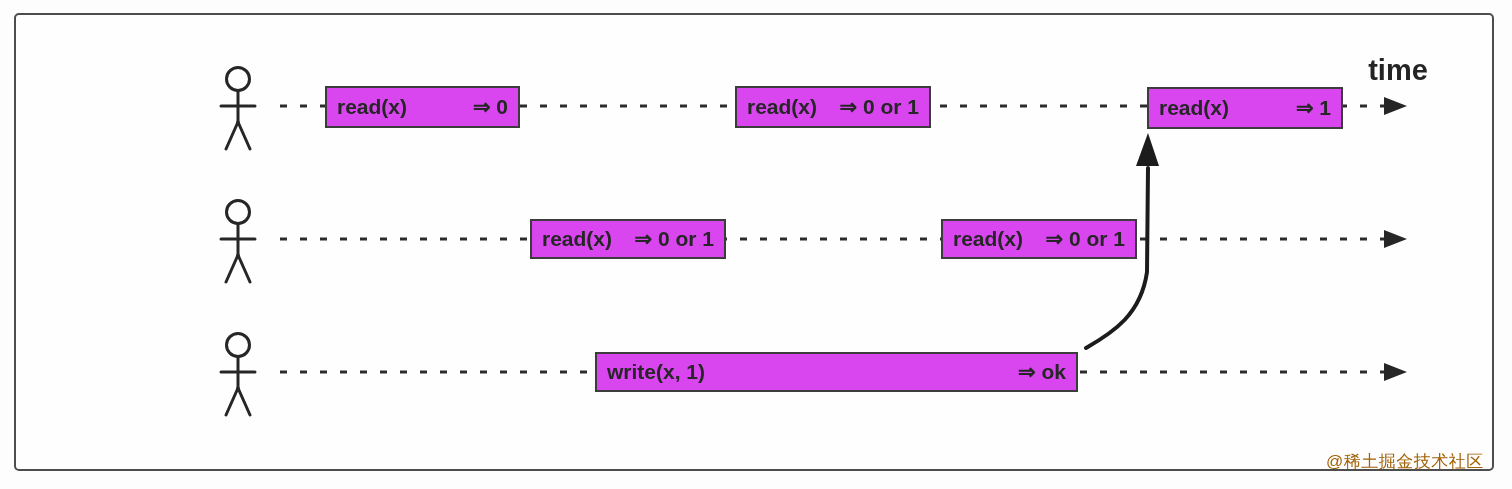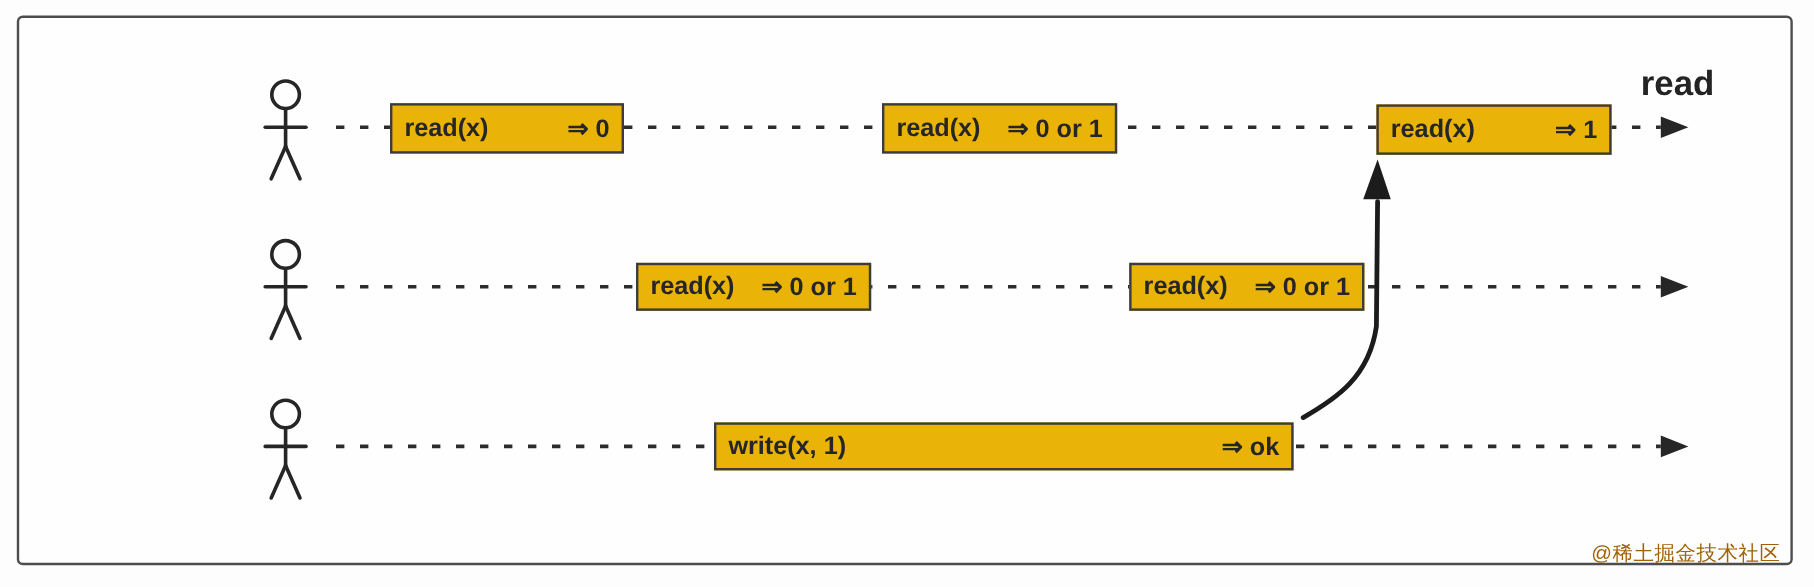--- a/index.html
+++ b/index.html
@@ -46,21 +46,21 @@
     white-space: nowrap;
   }
   .ebox {
     position: absolute;
     display: flex;
     justify-content: space-between;
     align-items: center;
     gap: 8px;
     padding: 0 10px;
     box-sizing: border-box;
-    background: #eab308;
+    background: #d946ef;
     border: 2px solid #3c3c3c;
     font-size: 21px;
     font-weight: 600;
     color: #262626;
     white-space: nowrap;
   }
   .ebox .op    { text-align: left; }
   .ebox .res   { text-align: right; }
   .time-label {
     position: absolute;
@@ -157,17 +157,17 @@
   <div class="ebox" style="left:941px; top:219px; width:196px; height:40px;">
     <span class="op">read(x)</span>
     <span class="res">⇒ 0 or 1</span>
   </div>
 
   <div class="ebox" style="left:595px; top:352px; width:483px; height:40px;">
     <span class="op">write(x, 1)</span>
     <span class="res">⇒ ok</span>
   </div>
 
-  <div class="time-label">read</div>
+  <div class="time-label">time</div>
 
   <div class="watermark">@稀土掘金技术社区</div>
 
 </div>
 
 </body></html>

